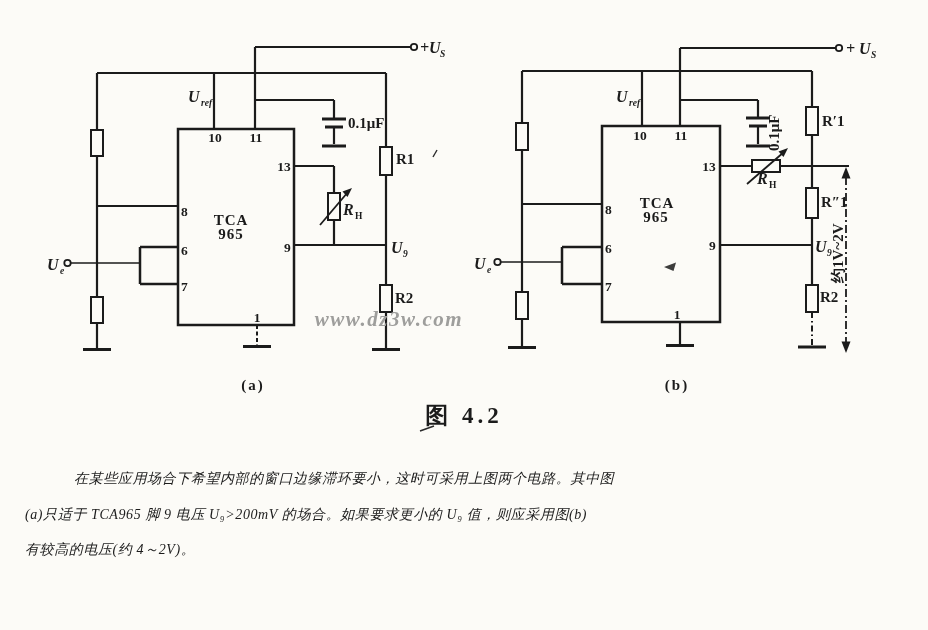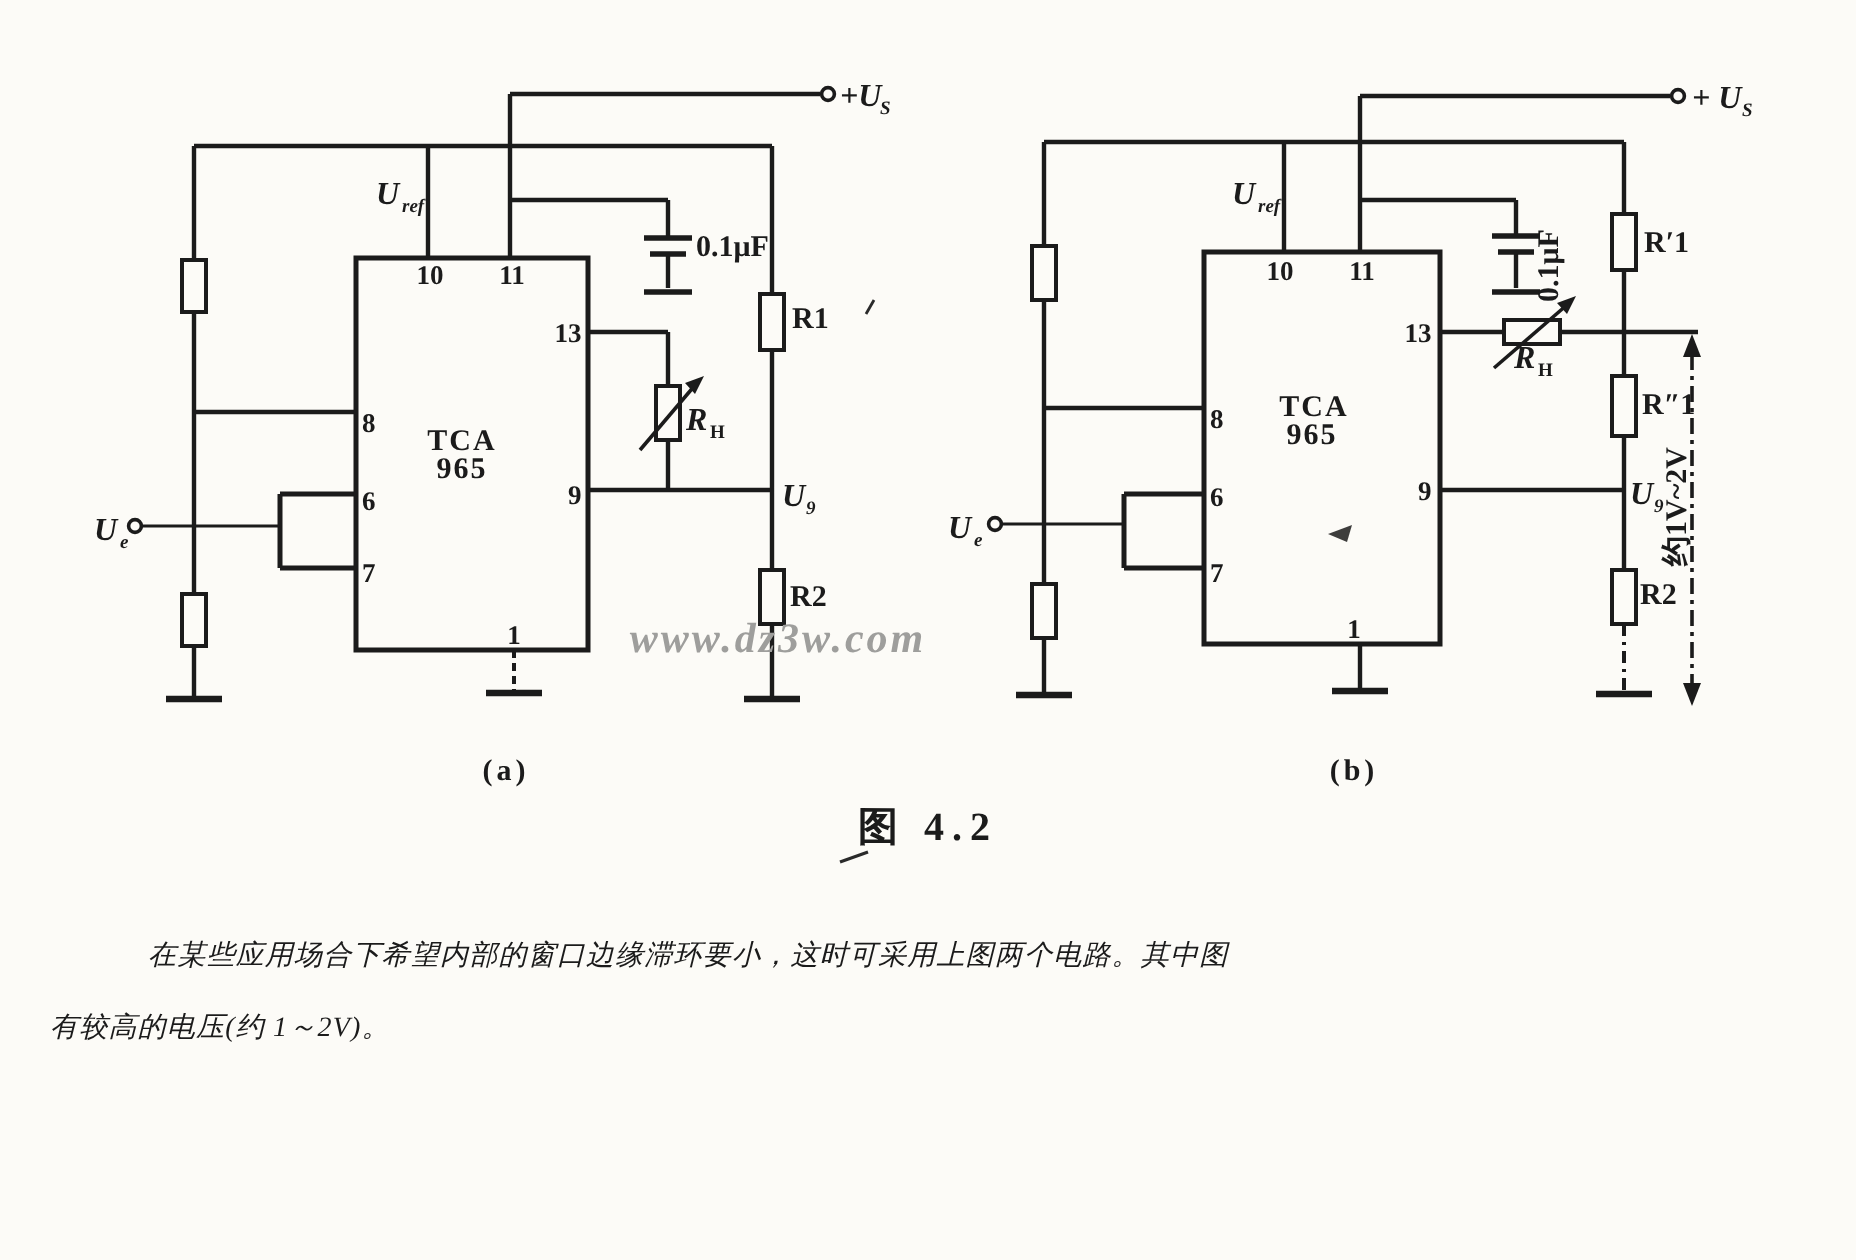--- a/index.html
+++ b/index.html
@@ -15,21 +15,21 @@
   svg text{font-family:"Liberation Serif",serif;fill:#1b1b1b;}
   .pin-num{font-size:13.5px;font-weight:bold;}
   .ic-name{font-size:15px;font-weight:bold;letter-spacing:1px;}
   .lbl{font-size:15px;font-weight:bold;}
   .lbl-i{font-size:16px;font-weight:bold;font-style:italic;}
   .sub{font-size:9.5px;font-weight:bold;}
   .sub-i{font-size:9.5px;font-weight:bold;font-style:italic;}
   .watermark-t{font-size:21px;font-style:italic;font-weight:bold;fill:#9e9e9c;letter-spacing:1.5px;}
   #caption{
     position:absolute;left:0;top:400px;width:928px;
-    text-align:center;font-size:20px;font-weight:bold;
+    text-align:center;font-size:23px;font-weight:bold;
     letter-spacing:4px;
   }
   #body-text{
     position:absolute;left:25px;top:461px;width:878px;
     font-size:14px;line-height:35.5px;letter-spacing:0.6px;font-style:italic;
   }
   .t-line{white-space:nowrap;}
   .t-line.indent{text-indent:49px;}
 </style>
 </head>
@@ -175,16 +175,17 @@
     </g>
 
     <path d="M420,431 L434,426" stroke="#2a2a2a" stroke-width="1.6" fill="none"></path>
     <path d="M437,150 L433,157" stroke="#2a2a2a" stroke-width="1.4" fill="none"></path>
   </svg>
 
   <div id="caption">图 4.2</div>
 
   <div id="body-text">
     <div class="t-line indent">在某些应用场合下希望内部的窗口边缘滞环要小，这时可采用上图两个电路。其中图</div>
-    <div class="t-line">有较高的电压(约 1～2V)。</div>
+    <div class="t-line">(a)只适于 TCA965 脚 9 电压 U₉&gt;200mV 的场合。如果要求更小的 U₉ 值，则应采用图(b)</div>
+    <div class="t-line">有较高的电压(约 4～2V)。</div>
   </div>
 
 </div>
 
 </body></html>

